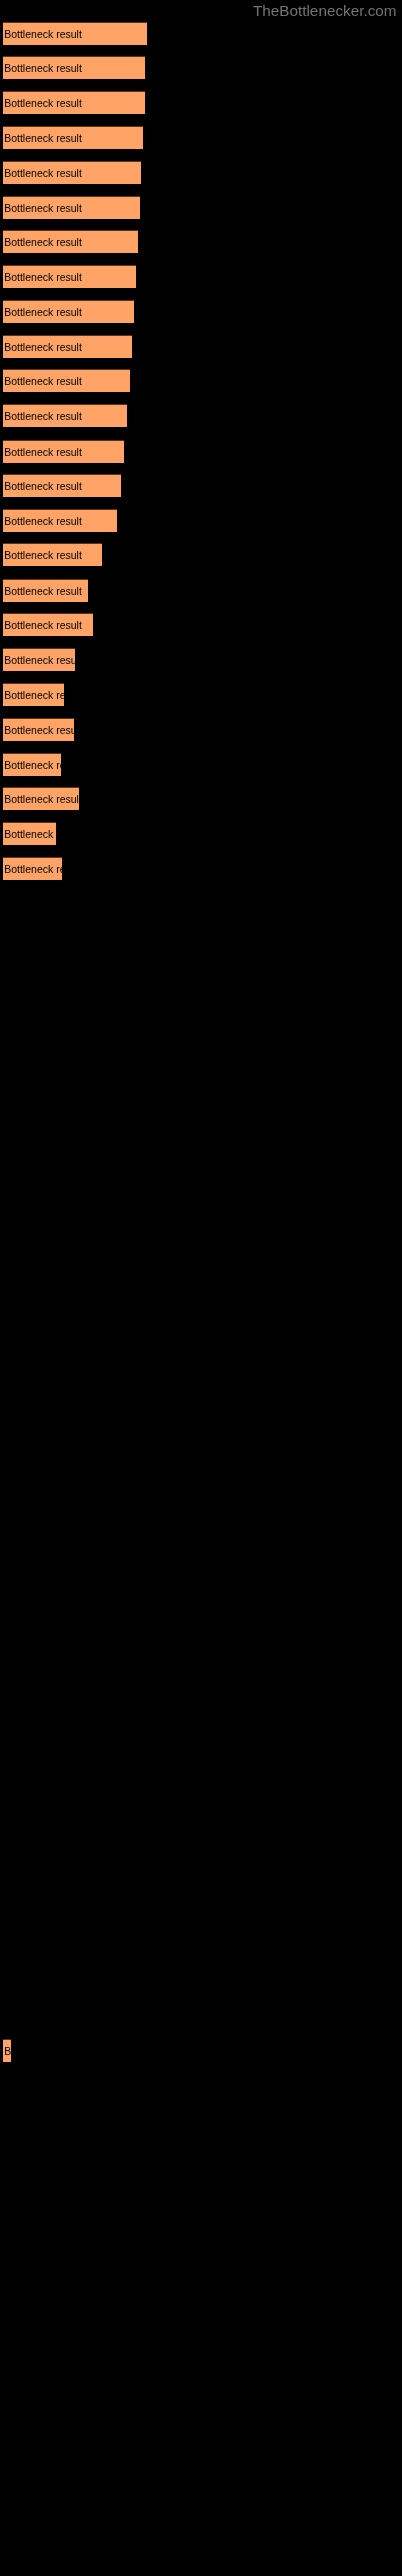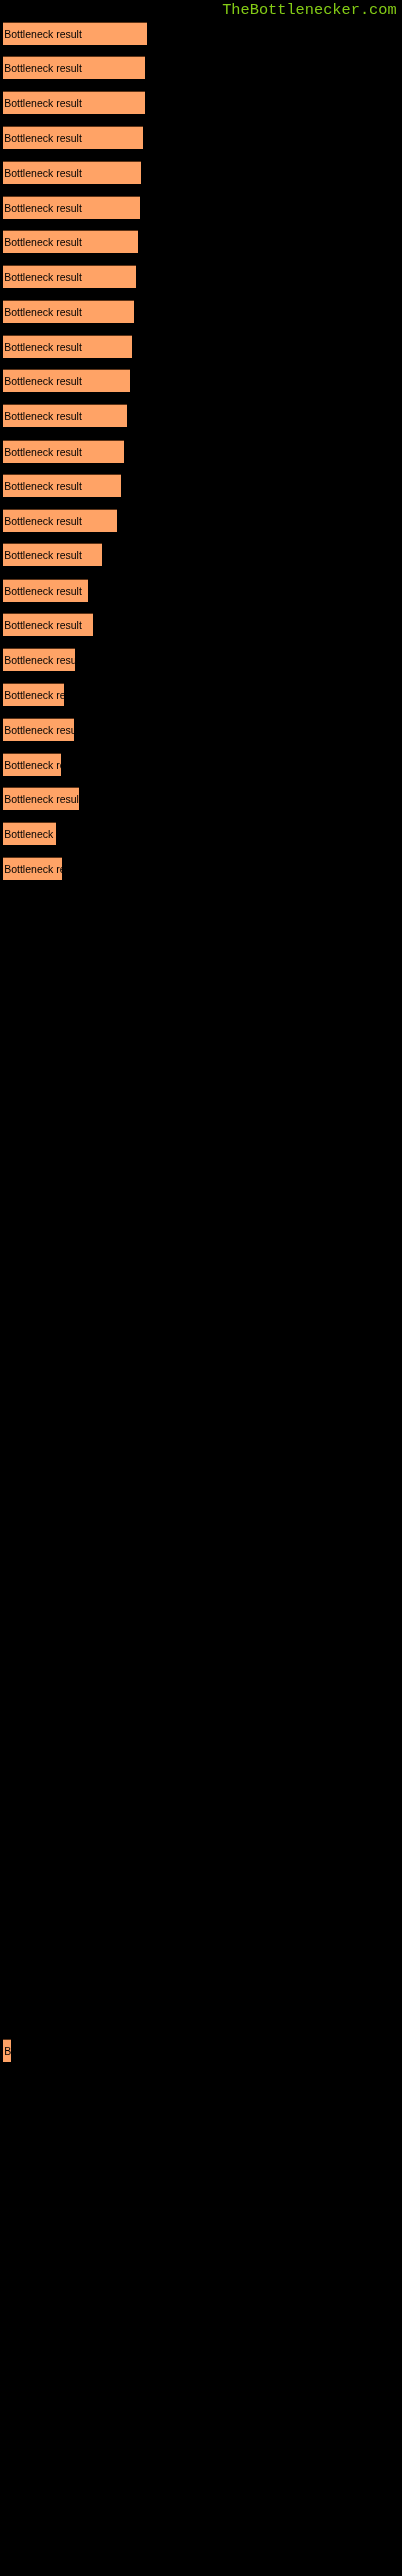--- a/index.html
+++ b/index.html
@@ -21,23 +21,23 @@
     left: 0;
     top: 0;
     width: 403px;
     height: 2576px;
     background: #000000;
   }
   .site-title {
     position: absolute;
     right: 6.4px;
     top: 1.6px;
-    color: #84cc16;
+    color: #737373;
     font-size: 15.3px;
-    font-family: Liberation Mono, monospace;
+    font-family: Liberation Sans, sans-serif;
     letter-spacing: 0px;
     white-space: nowrap;
     line-height: 17.7px;
     margin-left: 17px;
   }
   .bars-layer {
     position: absolute;
     left: 1px;
     top: 0;
     width: 403px;

